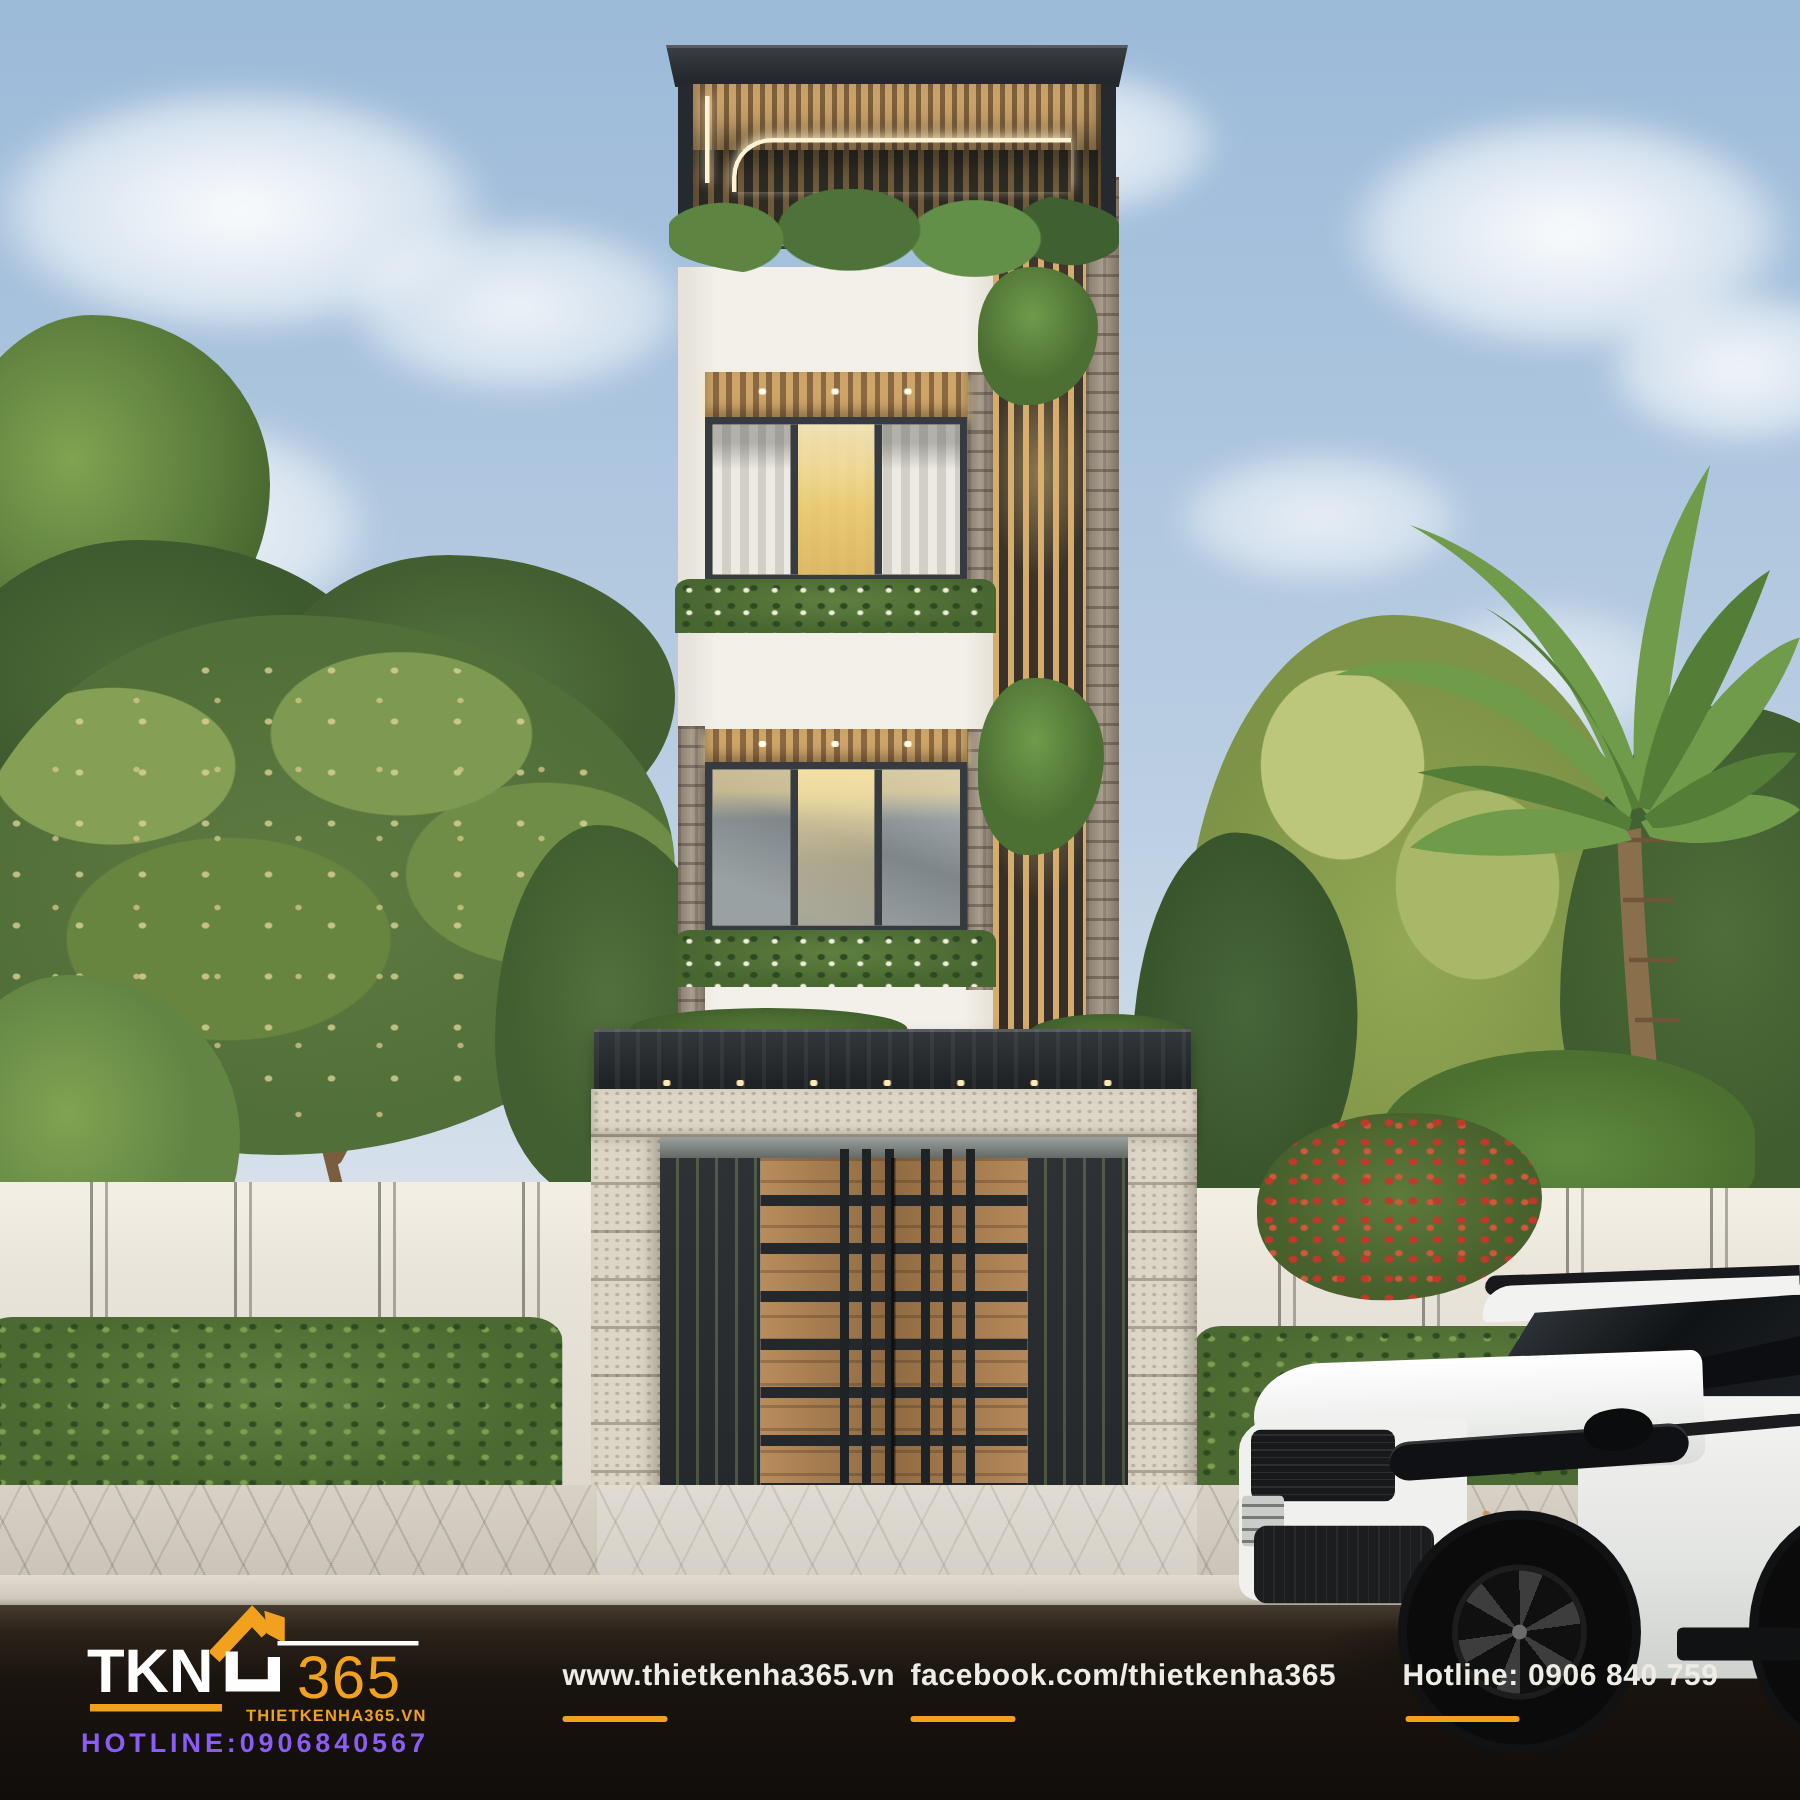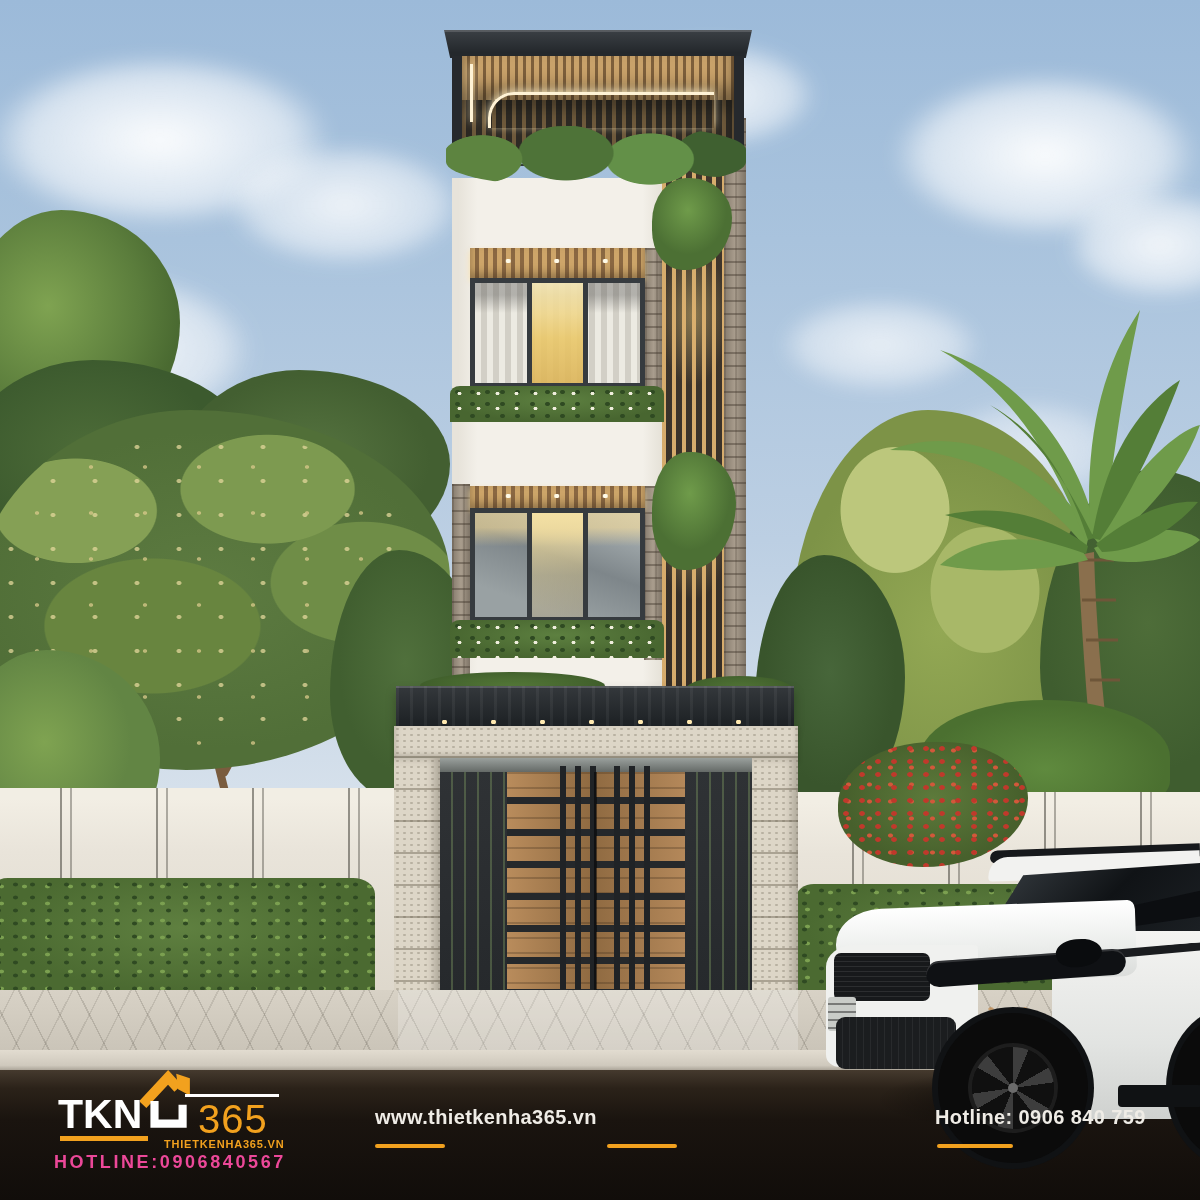--- a/index.html
+++ b/index.html
@@ -281,21 +281,21 @@
   .logo-tkn{left:6px;top:26px;font-size:41px;line-height:1;font-weight:800;color:#fff;
     letter-spacing:0px;}
   .logo-icon{left:88px;top:2px;width:58px;height:62px;}
   .logo-365{left:146px;top:31px;font-size:40px;line-height:1;font-weight:400;
     color:var(--accent-orange,#F2A11E);letter-spacing:1px;}
   .logo-line365{left:133px;top:26px;width:94px;height:3px;background:#fff;}
   .logo-underline{left:8px;top:68px;width:88px;height:5px;
     background:var(--accent-orange,#F2A11E);}
   .logo-site{left:112px;top:70px;font-size:11px;font-weight:700;
     color:var(--accent-orange,#F2A11E);letter-spacing:.8px;text-align:center;}
-  .logo-hotline{left:2px;top:84px;font-size:18px;font-weight:700;color:#ec4899;
+  .logo-hotline{left:2px;top:84px;font-size:18px;font-weight:700;color:#8b5cf6;
     letter-spacing:2.6px;}
   .ft{top:1106px;font-size:20px;font-weight:600;color:#efece6;letter-spacing:.4px;}
   .ft-www{left:375px;} .ft-fb{left:607px;} .ft-hot{left:935px;}
   .ft-u{top:1144px;width:70px;height:4px;border-radius:2px;
     background:var(--accent-orange,#F2A11E);}
   .u1{left:375px;} .u2{left:607px;} .u3{left:937px;width:76px;}
 </style>
 </head>
 <body>
 
@@ -455,17 +455,18 @@
     </svg>
     <div class="logo-line365"></div>
     <div class="logo-365">365</div>
     <div class="logo-underline"></div>
     <div class="logo-site">THIETKENHA365.VN</div>
     <div class="logo-hotline">HOTLINE:0906840567</div>
   </div>
 
   <div class="ft ft-www">www.thietkenha365.vn</div>
   <div class="ft-u u1"></div>
+  <div class="ft ft-fb">facebook.com/thietkenha365</div>
   <div class="ft-u u2"></div>
   <div class="ft ft-hot">Hotline: 0906 840 759</div>
   <div class="ft-u u3"></div>
 
 </div>
 
 </body></html>

